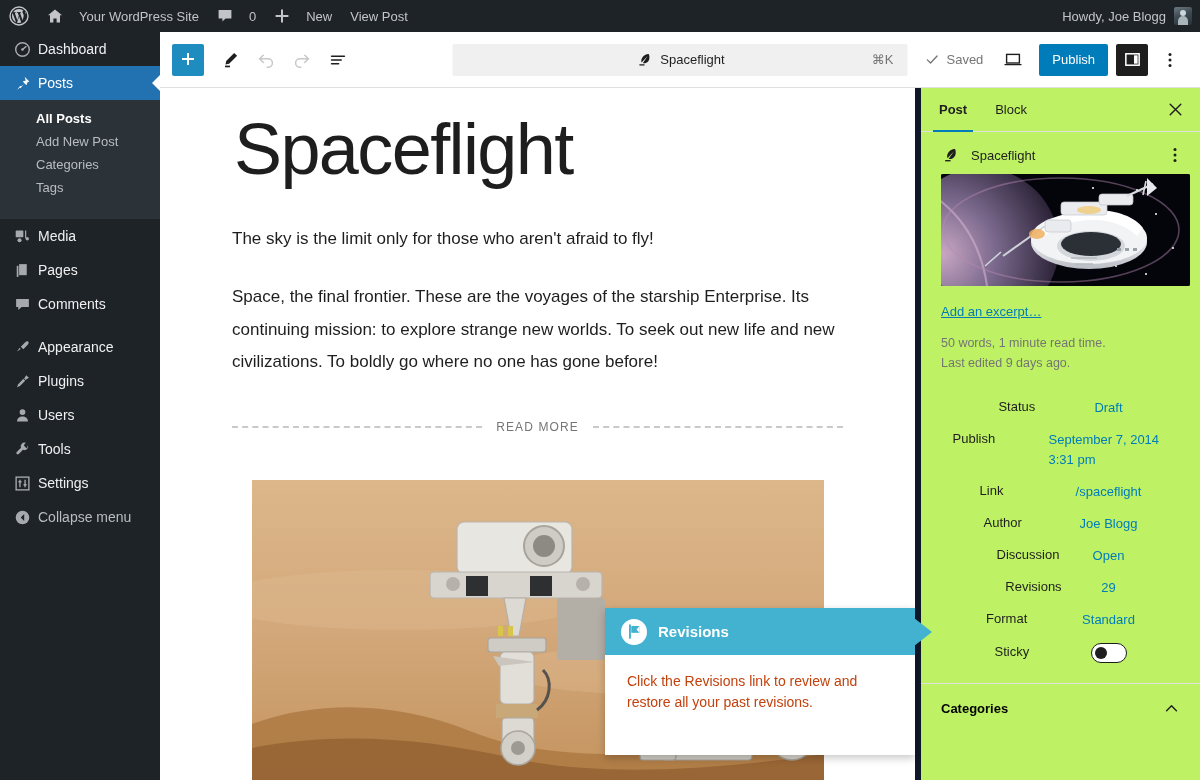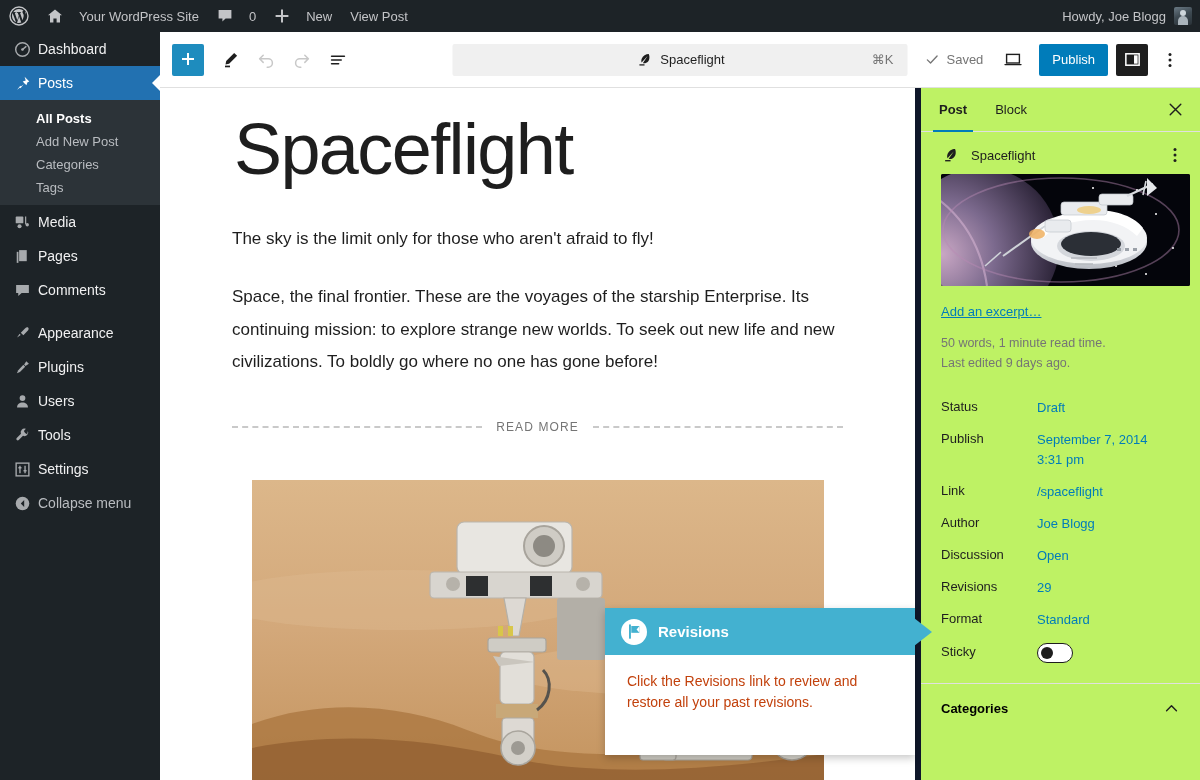--- a/index.html
+++ b/index.html
@@ -45,21 +45,21 @@
     display: flex; align-items: center; gap: 6px;
     height: 34px; padding: 0 12px; color: #f0f0f1; position: relative;
   }
   .menu-row .mi { width: 20px; display: flex; justify-content: center; flex: none; }
   .menu-row.current { background: #2271b1; color: #fff; font-weight: 400; }
   .menu-row.current::after {
     content: ""; position: absolute; right: 0; top: 50%; transform: translateY(-50%);
     border-style: solid; border-width: 8px 8px 8px 0;
     border-color: transparent #fff transparent transparent;
   }
-  .submenu { background: #2c3338; padding: 7px 0 6px 0; }
+  .submenu { background: #2c3338; padding: 7px 0 20px 0; }
   .submenu a {
     display: block; padding: 4px 12px 4px 36px; font-size: 13px; color: #b9bcc0;
   }
   .submenu a.cur { color: #fff; font-weight: bold; }
   .menu-sep { height: 9px; }
   .collapse { color: #b9bcc0; }
 
   
   .editor {
     position: absolute; top: 32px; left: 160px;
@@ -167,21 +167,21 @@
 
   .excerpt-link {
     display: block; margin: 18px 20px 4px 20px; font-size: 13px;
     color: #007cba; text-decoration: underline;
   }
   .meta-note { margin: 14px 20px 0 20px; font-size: 12.5px; color: #757575; line-height: 1.62; }
 
   .fields { margin: 18px 0 0 0; }
   .field {
     display: flex; align-items: flex-start; padding: 6px 20px; min-height: 30px;
-    font-size: 13px; position: relative;
+    font-size: 13px; position: relative; justify-content: center;
   }
   .field .lbl { width: 96px; color: #1e1e1e; flex: none; padding-top: 1px; }
   .field .val { color: #007cba; line-height: 1.55; }
   .toggle {
     width: 36px; height: 20px; border-radius: 10px; border: 1px solid #1e1e1e;
     background: #fff; position: relative; flex: none;
   }
   .toggle::after {
     content: ""; position: absolute; left: 3px; top: 3px;
     width: 12px; height: 12px; border-radius: 50%; background: #1e1e1e;

